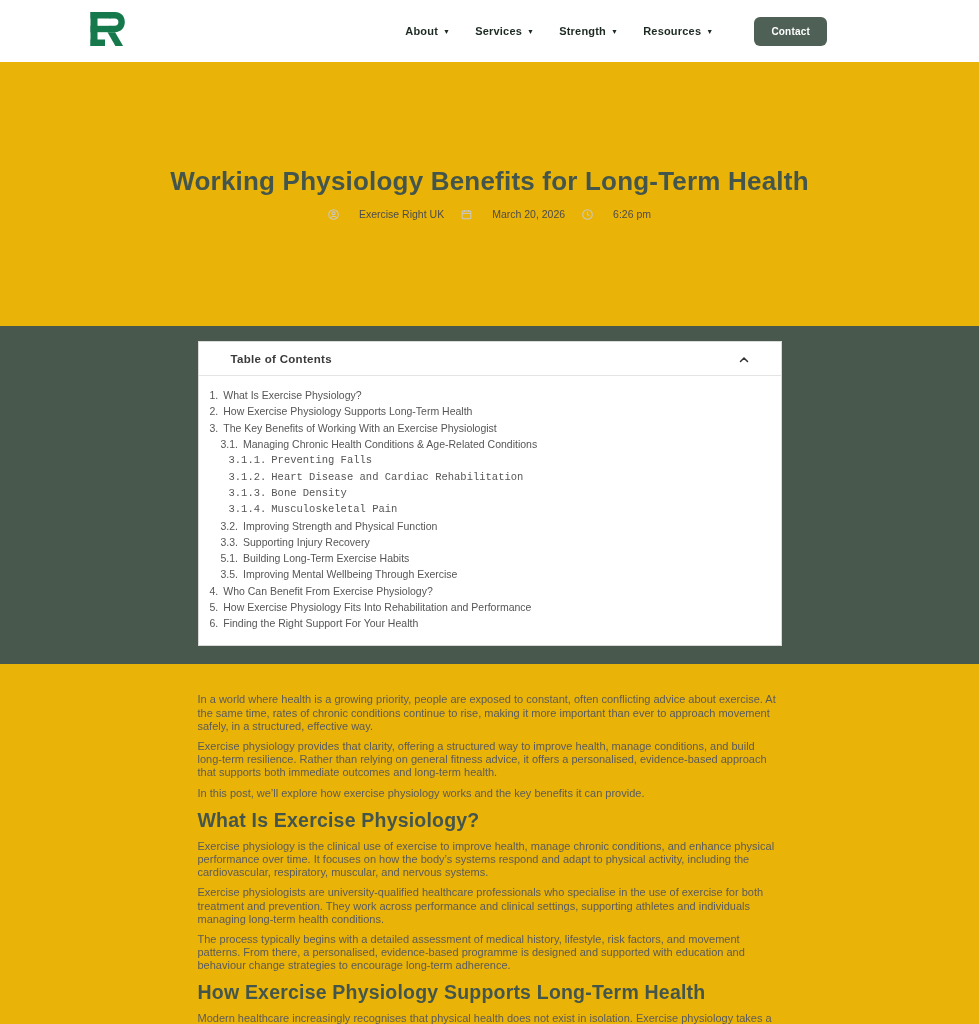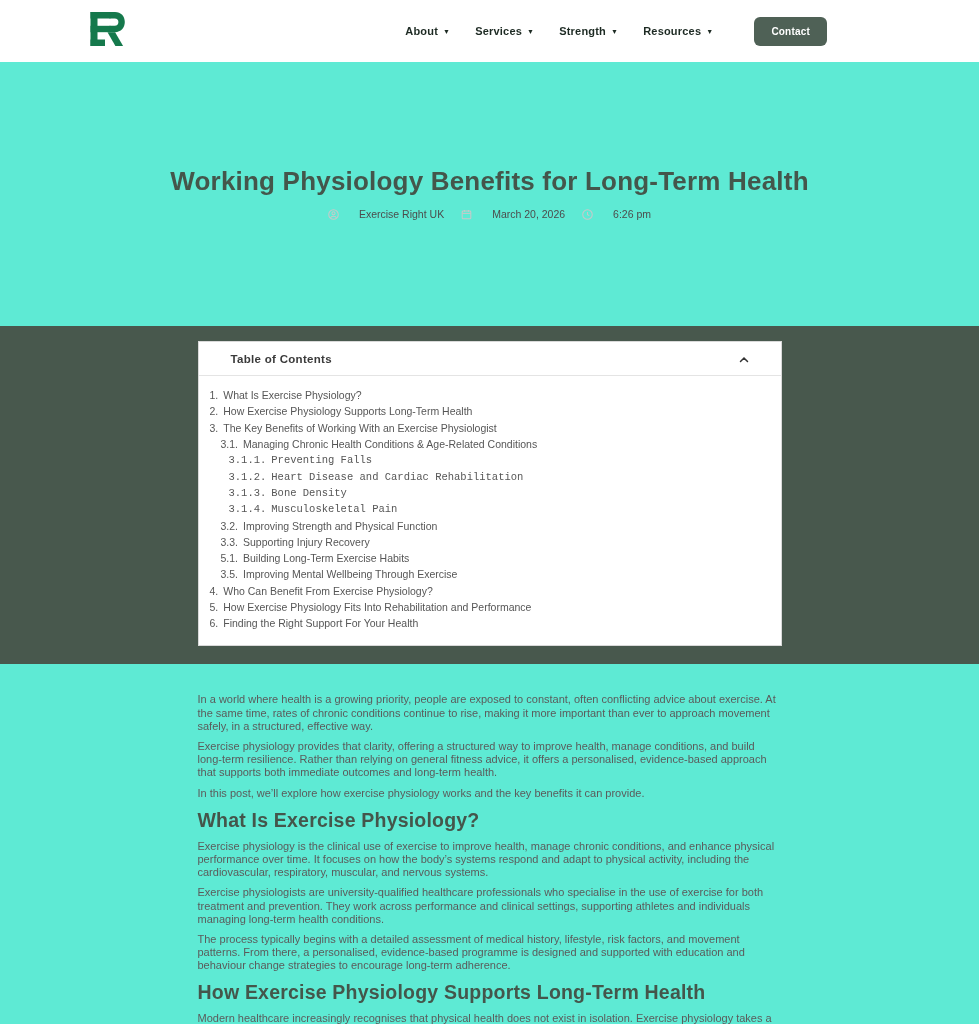--- a/index.html
+++ b/index.html
@@ -1,18 +1,18 @@
 <!DOCTYPE html>
 <html><head>
 <meta charset="utf-8">
 <style>
   * { margin:0; padding:0; box-sizing:border-box; }
   html,body { background:#ffffff; }
   .page {
-    width:979px; height:1024px; overflow:hidden; background:#5eead4;
+    width:979px; height:1024px; overflow:hidden; background:#eab308;
     font-family:"Liberation Sans", sans-serif; position:relative; margin:0 auto;
   }
   
   .header {
     height:62px; display:flex; align-items:center; justify-content:space-between;
     padding:0 152px 0 90px; background:#fff;
   }
   .logo { display:flex; align-items:center; cursor:pointer; }
   .nav { display:flex; align-items:center; }
   .nav-item {

